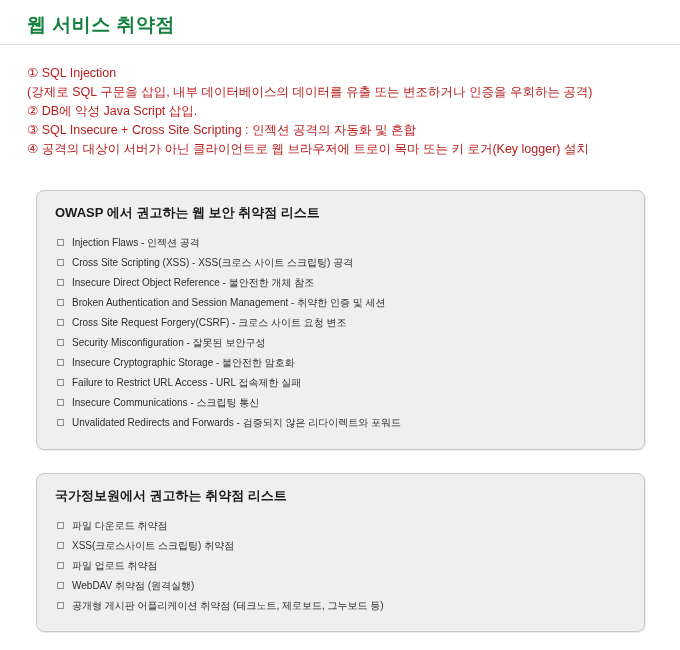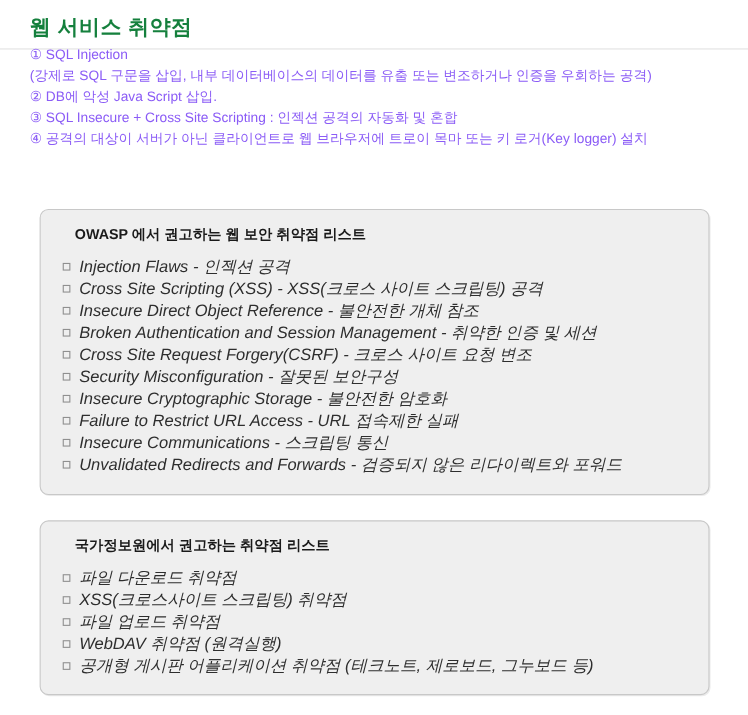--- a/index.html
+++ b/index.html
@@ -23,54 +23,53 @@
   }
   .title-rule {
     position: absolute;
     left: 0; top: 44px;
     width: 680px; height: 1px;
     background: #e2e2e2;
   }
 
   .intro {
     position: absolute;
-    left: 27px; top: 41px;
+    left: 27px; top: 64px;
     width: 640px;
     font-size: 12.5px;
     line-height: 19px;
-    color: #8b5cf6;
+    color: #b91c1c;
   }
   .intro p { margin: 0; }
 
   .list-box {
     position: absolute;
     left: 36px;
     width: 609px;
     box-sizing: border-box;
     background: #efefef;
     border: 1px solid #c8c8c8;
     border-radius: 8px;
     box-shadow: 1px 1px 0 rgba(0,0,0,0.08);
     padding: 13px 18px 9px 18px;
   }
   .box-owasp { top: 190px; height: 260px; }
   .box-nis   { top: 473px; height: 159px; }
 
   .box-title {
-    margin: 0 0 11px 13px;
+    margin: 0 0 11px 0;
     font-size: 13px;
     font-weight: bold;
     color: #1a1a1a;
   }
   .box-list {
     margin: 0; padding: 0;
     list-style: none;
-    font-size: 15px;
+    font-size: 10px;
     color: #2e2e2e;
-    font-style: italic;
   }
   .box-list li {
     line-height: 20px;
     white-space: nowrap;
   }
   .sq-bullet {
     display: inline-block;
     width: 5px; height: 5px;
     border: 1px solid #8f8f8f;
     background: transparent;

